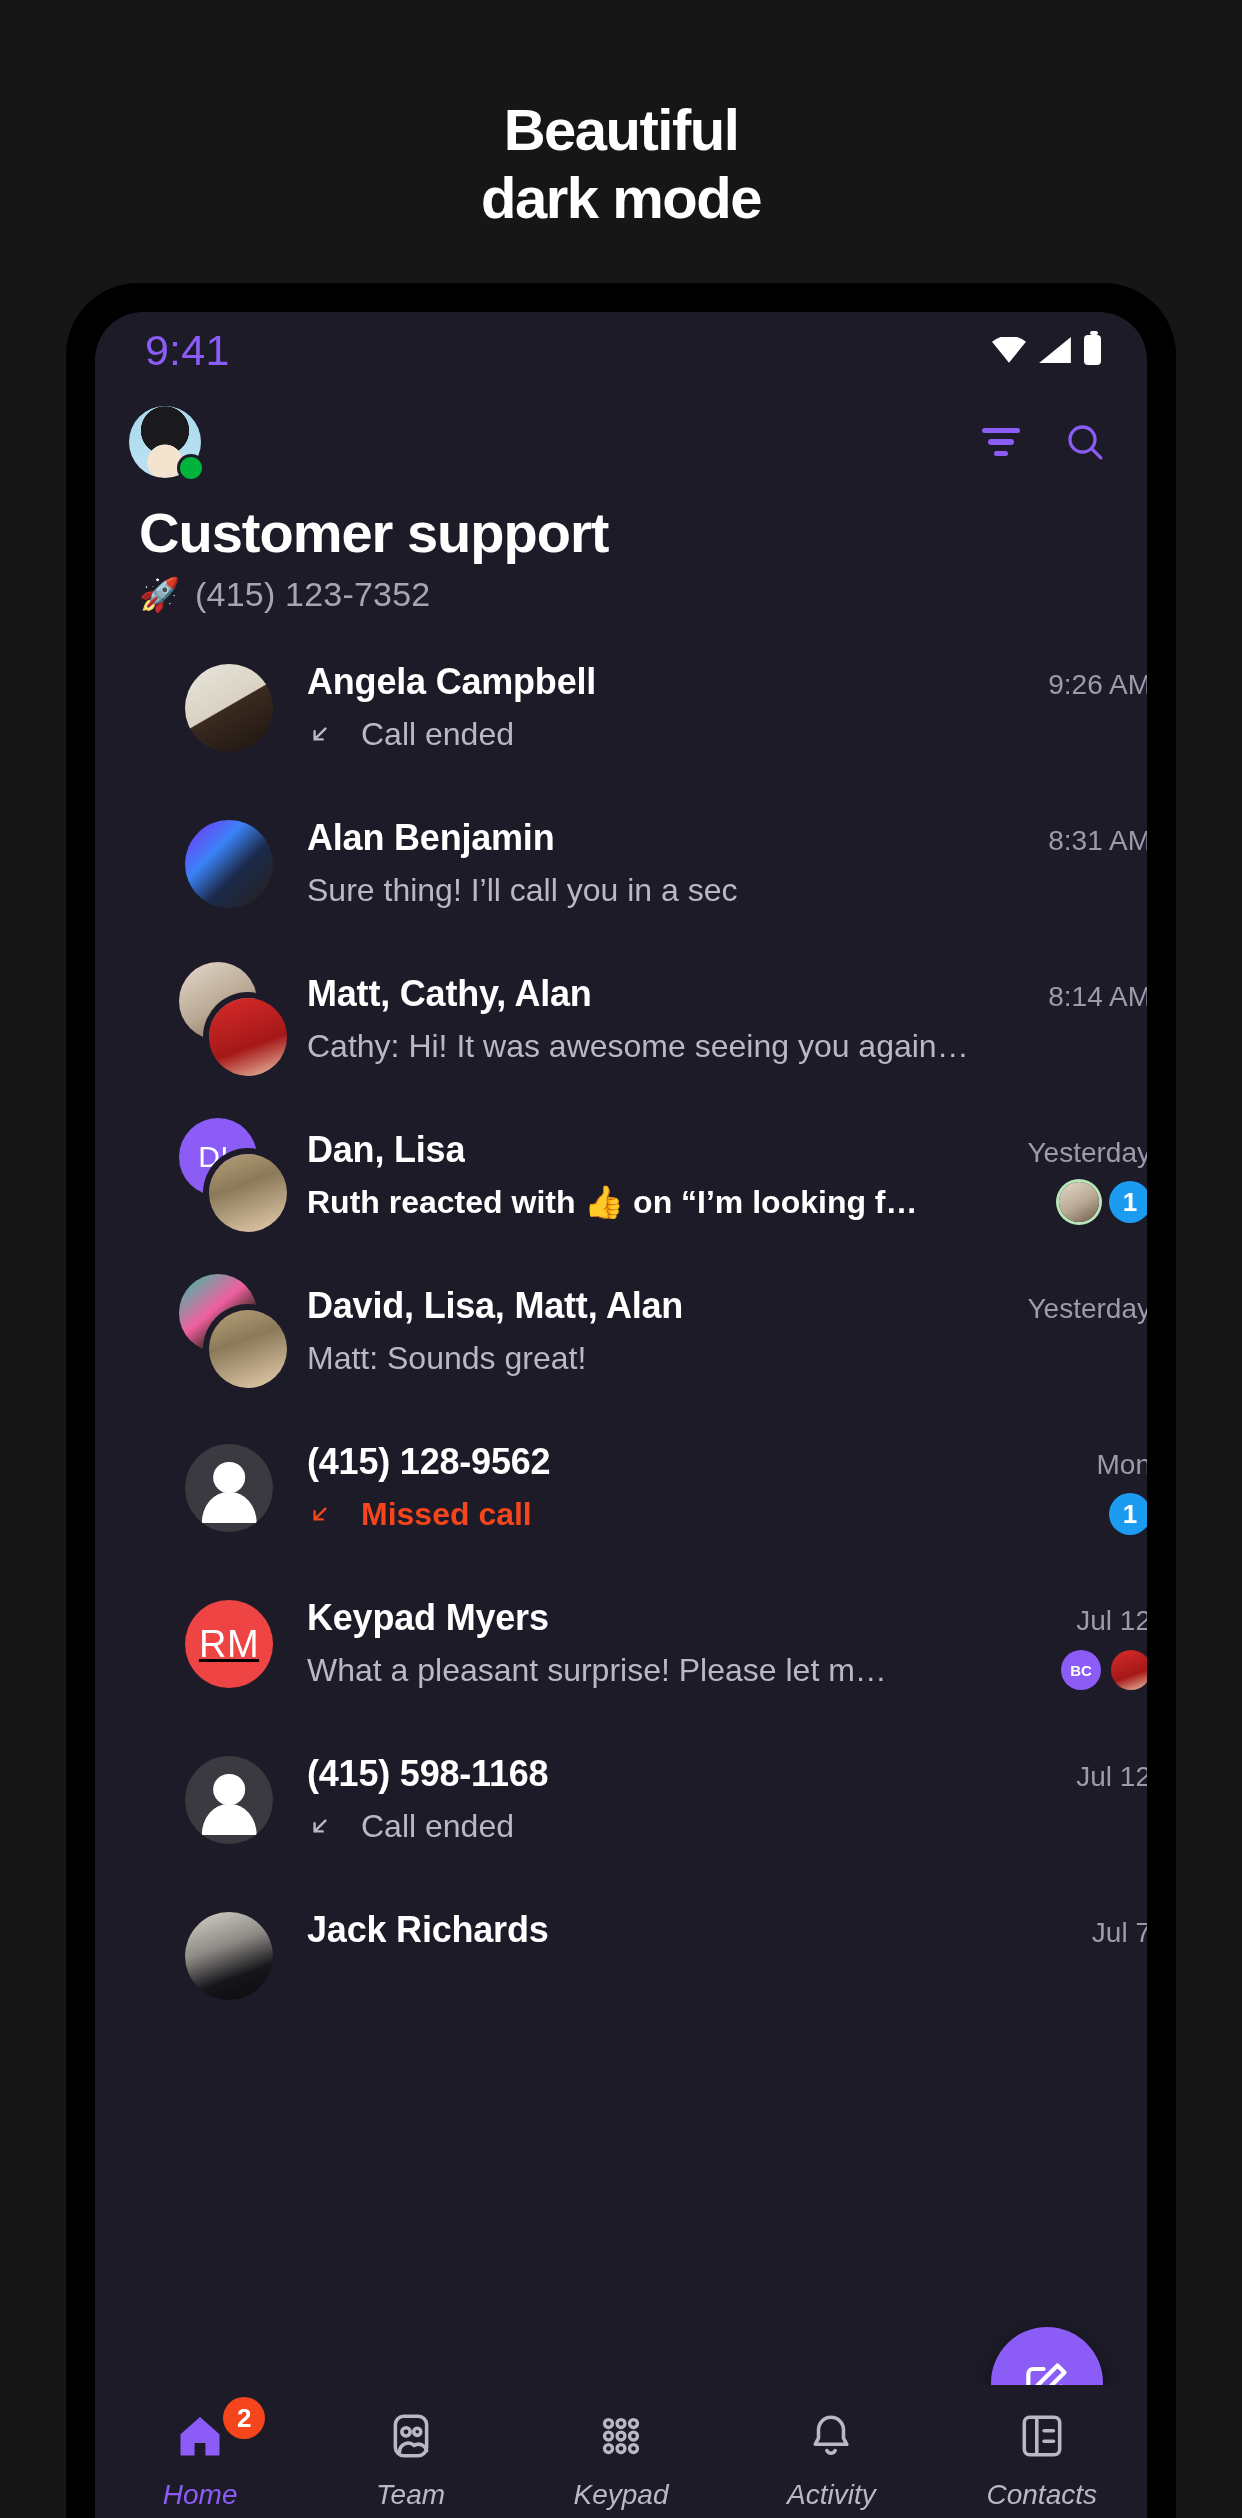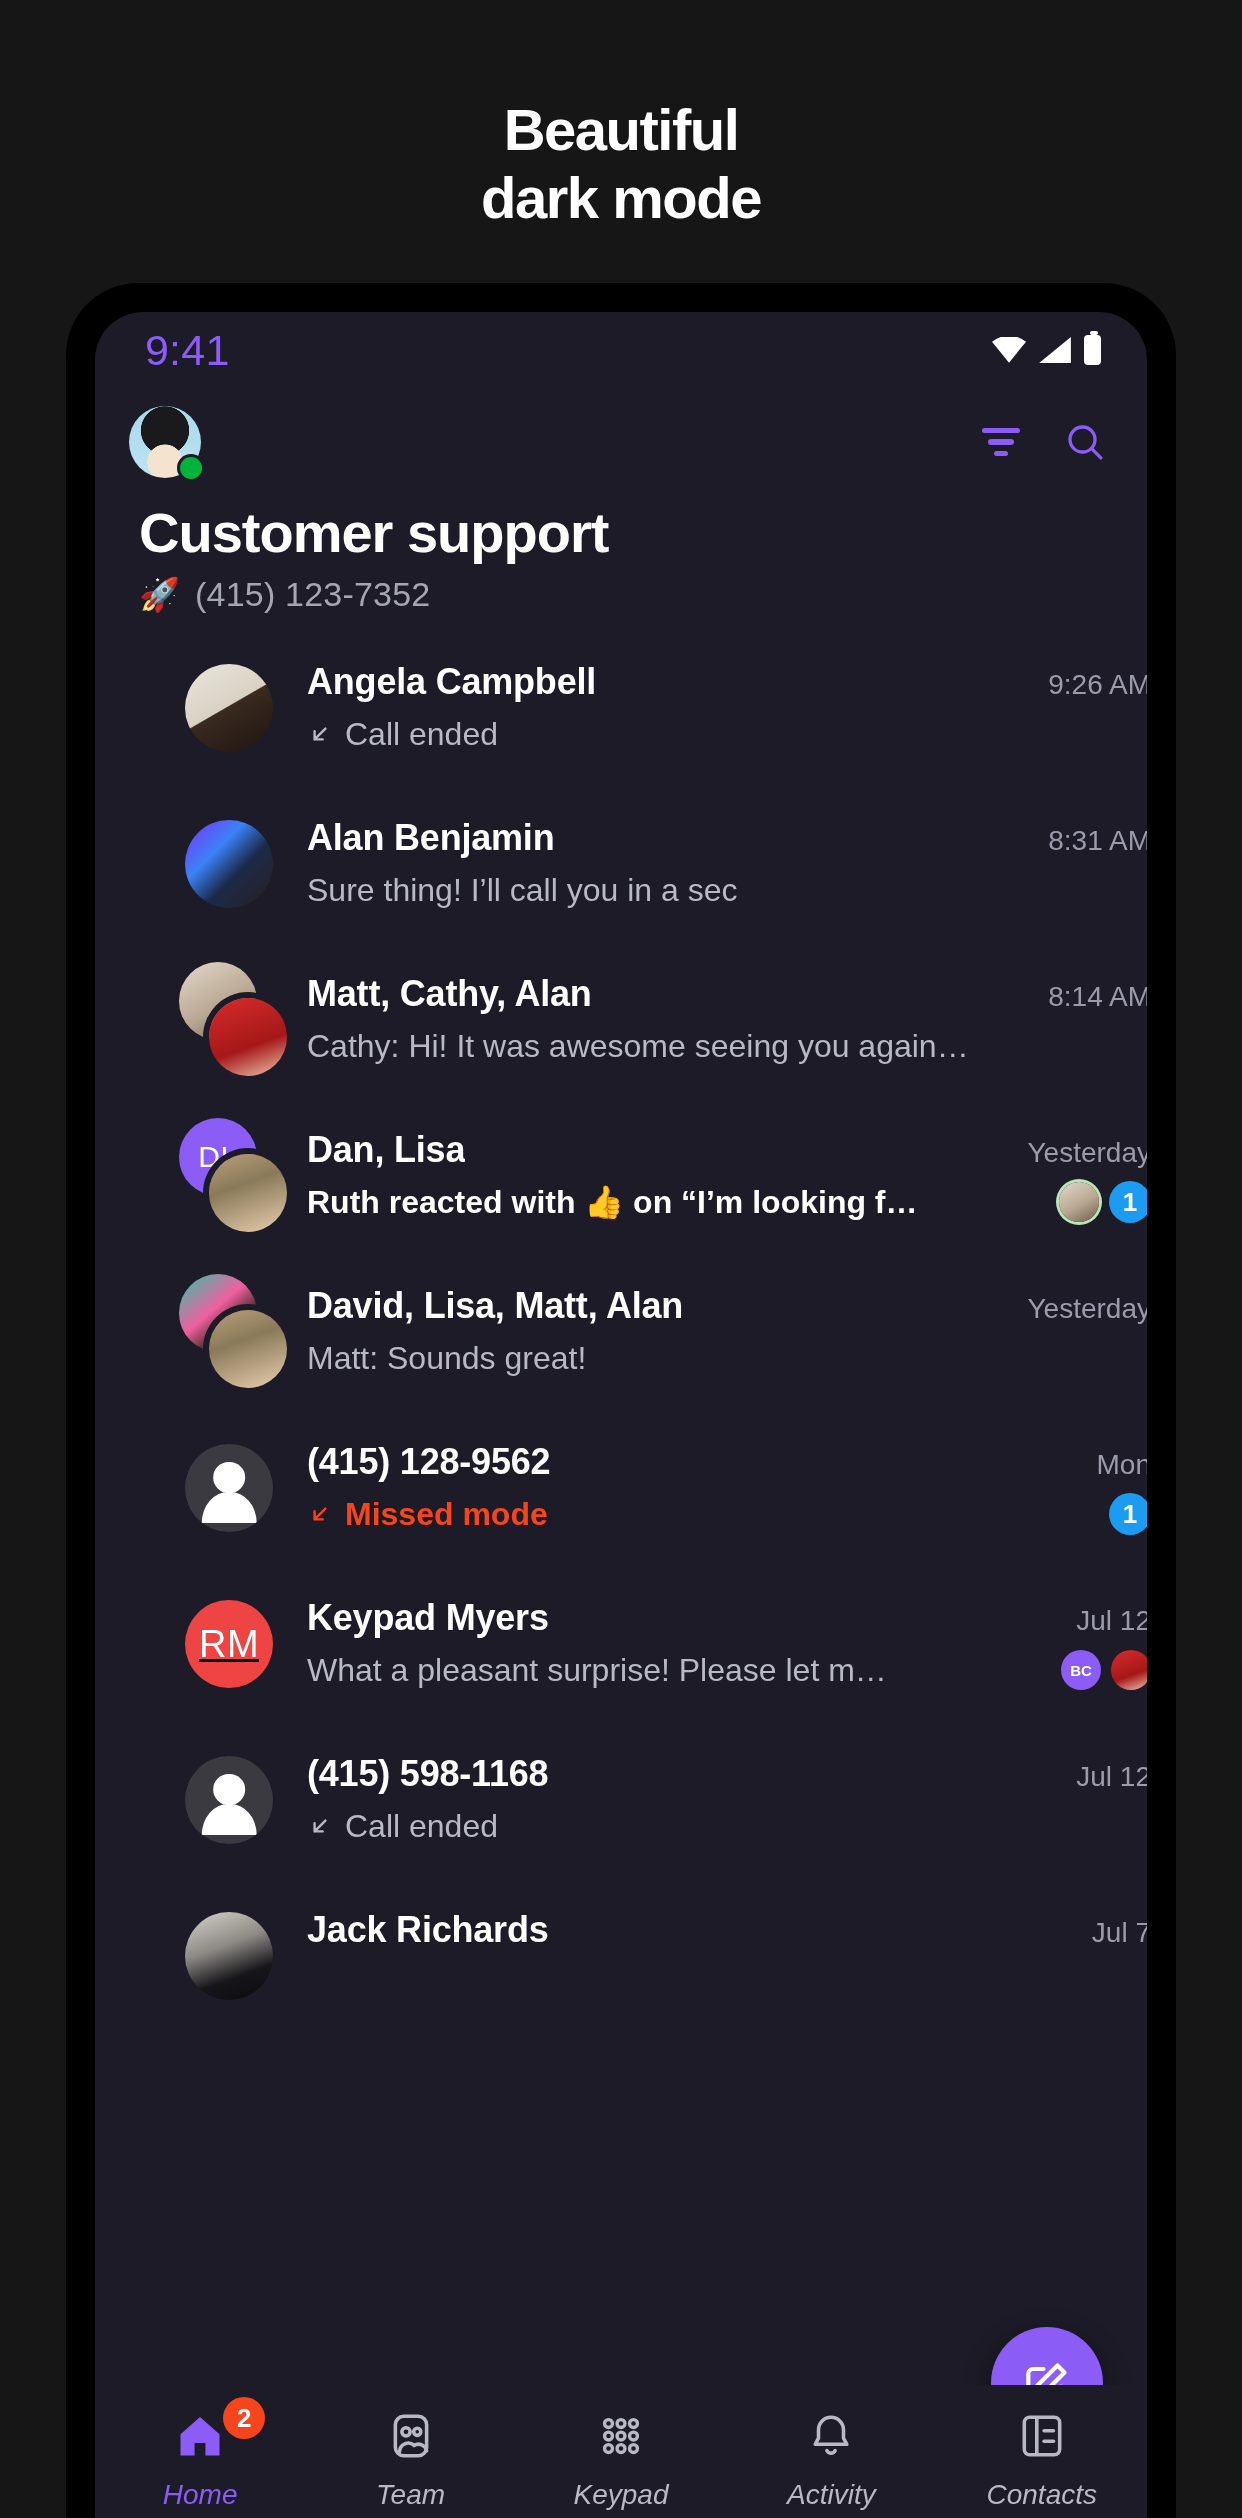--- a/index.html
+++ b/index.html
@@ -111,21 +111,21 @@
   .conv-line1 { display:flex; align-items:baseline; justify-content:space-between; gap:16px; }
   .conv-name {
     color:#ffffff; font-size:36px; font-weight:600; letter-spacing:-.2px;
     white-space:nowrap; overflow:hidden; text-overflow:ellipsis;
   }
   .conv-time { color:#9b9bab; font-size:28px; font-weight:400; flex:0 0 auto; }
   .conv-line2 { display:flex; align-items:center; justify-content:space-between; gap:14px; margin-top:10px; min-height:42px; }
   .conv-preview {
     color:#b9b9c6; font-size:32px; font-weight:400;
     white-space:nowrap; overflow:hidden; text-overflow:ellipsis;
-    display:flex; align-items:center; gap:12px; min-width:0;
+    display:flex; align-items:center; gap:28px; min-width:0;
   }
   .conv-preview.unread { color:#ffffff; font-weight:600; }
   .conv-preview.missed { color:#f4451d; font-weight:600; }
   .call-arrow { flex:0 0 auto; width:26px; height:26px; }
   .conv-trail { display:flex; align-items:center; gap:10px; flex:0 0 auto; }
   .mini-av { width:40px; height:40px; border-radius:50%; overflow:hidden; }
   .mini-av.ring { box-shadow: 0 0 0 3px #b8e6b8; }
   .mini-initials { display:flex; align-items:center; justify-content:center; width:100%; height:100%; color:#fff; font-size:15px; font-weight:600; }
   .badge-unread {
     min-width:42px; height:42px; padding:0 10px; border-radius:21px;
@@ -316,21 +316,21 @@
             <div class="conv-body">
               <div class="conv-line1">
                 <div class="conv-name">(415) 128-9562</div>
                 <div class="conv-time">Mon</div>
               </div>
               <div class="conv-line2">
                 <div class="conv-preview missed">
                   <svg class="call-arrow" viewBox="0 0 24 24">
                     <path d="M17 7 L7 17 M7 17 L14.5 17 M7 17 L7 9.5" fill="none" stroke="currentColor" stroke-width="2.2" stroke-linecap="round" stroke-linejoin="round"></path>
                   </svg>
-                  <span>Missed mode</span>
+                  <span>Missed call</span>
                 </div>
                 <div class="conv-trail">
                   <div class="badge-unread">1</div>
                 </div>
               </div>
             </div>
           </div>
           <div class="conv-row">
             <div class="av-wrap">
               <div class="av single" style="background:#ef4444;text-decoration:underline;">

